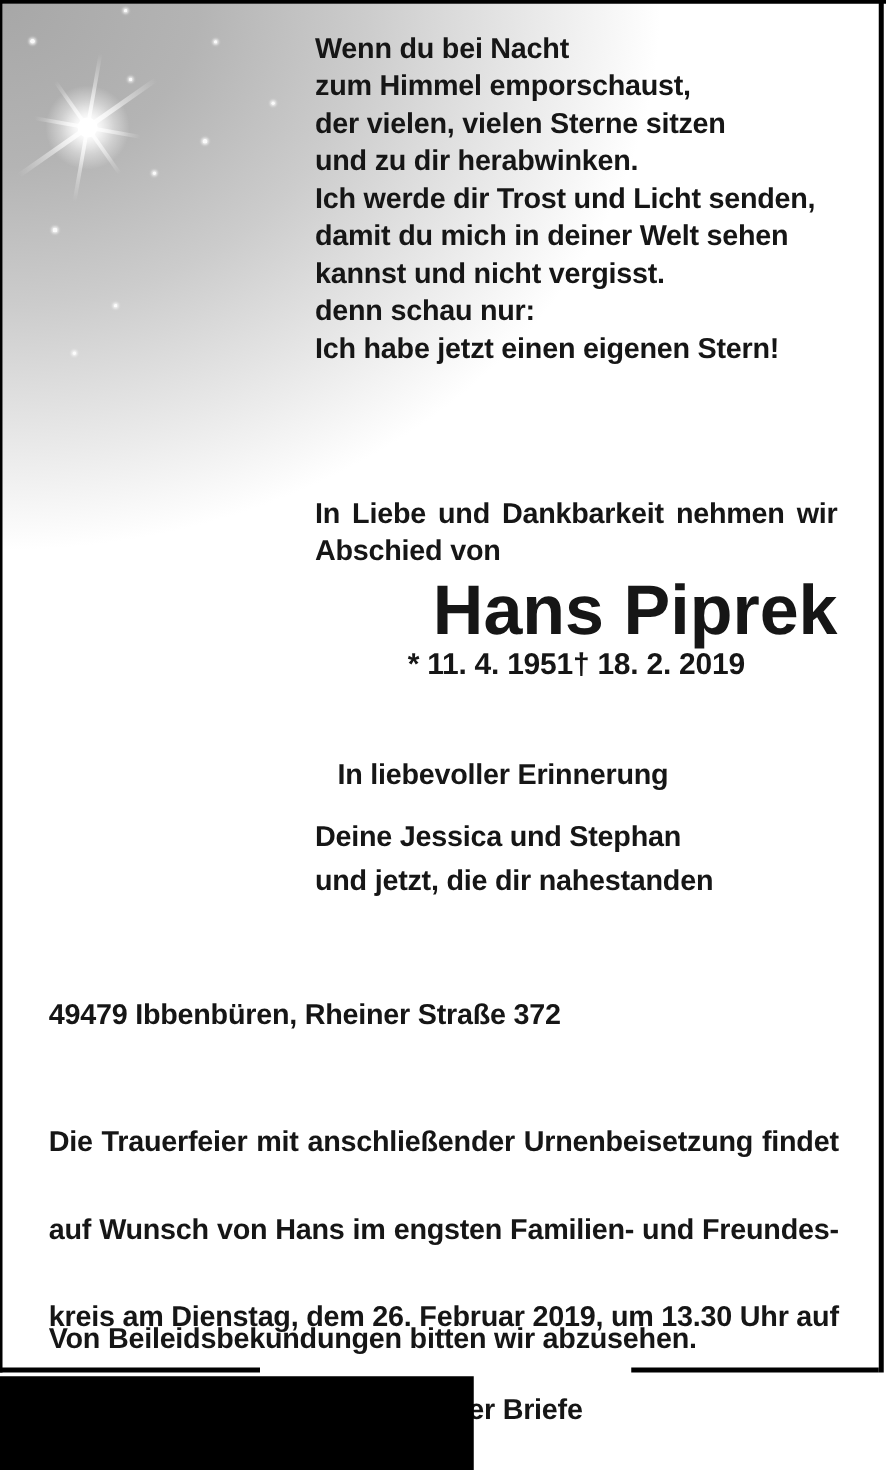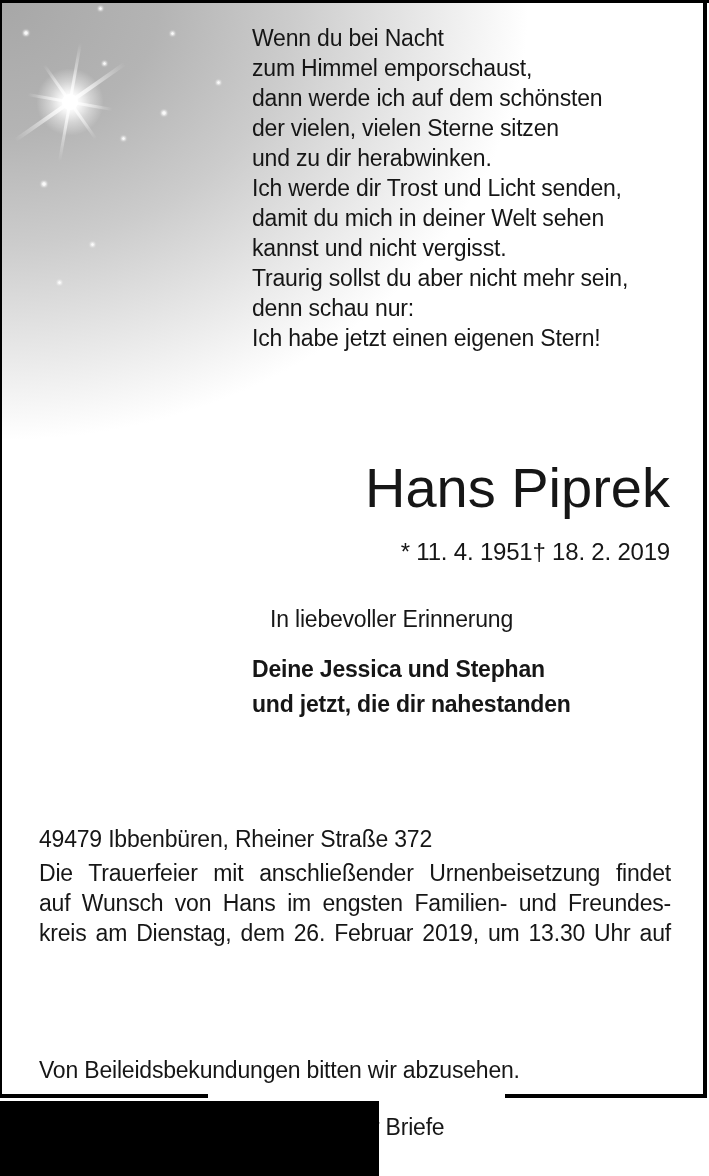--- a/index.html
+++ b/index.html
@@ -47,38 +47,38 @@
     background:rgba(255,255,255,.92);box-shadow:0 0 2px 1px rgba(255,255,255,.7);
   }
   
   .frame-top   {position:absolute;left:0;top:0;width:709px;height:3px;background:var(--frame);}
   .frame-left  {position:absolute;left:0;top:0;width:2px;height:1098px;background:var(--frame);}
   .frame-right {position:absolute;left:703px;top:0;width:4px;height:1098px;background:var(--frame);}
   .frame-bottom-a{position:absolute;left:0;top:1094px;width:208px;height:4px;background:var(--frame);}
   .frame-bottom-b{position:absolute;left:505px;top:1094px;width:198px;height:4px;background:var(--frame);}
   .redaction-box{position:absolute;left:0;top:1101px;width:379px;height:75px;background:var(--redaction);}
   
-  .txt{position:absolute;font-size:23px;line-height:30px;white-space:nowrap;}
+  .txt{position:absolute;font-size:23px;line-height:30px;white-space:nowrap;font-weight:bold;}
   .poem{left:252px;top:23px;width:430px;}
   .farewell{left:252px;top:395px;width:418px;white-space:normal;}
   .farewell .just{text-align:justify;text-align-last:justify;}
   .name{
     left:252px;top:457px;width:418px;
     font-size:56px;line-height:62px;text-align:right;
     letter-spacing:0;white-space:nowrap;
   }
   .dates{
-    left:252px;top:537px;width:418px;font-size:24px;line-height:30px;
-    display:flex;justify-content:flex-end;
+    left:252px;top:517px;width:418px;font-size:24px;line-height:30px;
+    display:flex;justify-content:center;
   }
   .remember-intro{left:252px;top:604px;margin-left:18px;}
   .mourners{left:252px;top:652px;line-height:35px;font-weight:bold;}
-  .address{left:39px;top:824px;}
+  .address{left:39px;top:796px;}
   .funeral{left:39px;top:858px;width:632px;white-space:normal;}
-  .funeral .just{text-align:justify;text-align-last:justify;}
+  .funeral .just{text-align:justify;text-align-last:justify;margin-top:40px;}
   .condolence{left:39px;top:1055px;}
   .footer-note{left:204px;top:1112px;width:300px;text-align:left;}
 </style>
 </head>
 <body>
 
 <div class="page">
 
   <div class="corner-gradient"></div>
   <div class="star">
@@ -102,31 +102,33 @@
 
   <div class="frame-top"></div>
   <div class="frame-left"></div>
   <div class="frame-right"></div>
   <div class="frame-bottom-a"></div>
   <div class="frame-bottom-b"></div>
 
   <div class="txt poem">
     <div>Wenn du bei Nacht</div>
     <div>zum Himmel emporschaust,</div>
-    <div>dann werde ich auf dem schönsten</div>
     <div>der vielen, vielen Sterne sitzen</div>
     <div>und zu dir herabwinken.</div>
     <div>Ich werde dir Trost und Licht senden,</div>
     <div>damit du mich in deiner Welt sehen</div>
     <div>kannst und nicht vergisst.</div>
-    <div>Traurig sollst du aber nicht mehr sein,</div>
     <div>denn schau nur:</div>
     <div>Ich habe jetzt einen eigenen Stern!</div>
   </div>
 
+  <div class="txt farewell">
+    <div class="just">In Liebe und Dankbarkeit nehmen wir</div>
+    <div>Abschied von</div>
+  </div>
 
   <div class="txt name">Hans Piprek</div>
 
   <div class="txt dates">
     <span>* 11. 4. 1951</span>
     <span>† 18. 2. 2019</span>
   </div>
 
   <div class="txt remember-intro">In liebevoller Erinnerung</div>
   <div class="txt mourners">

